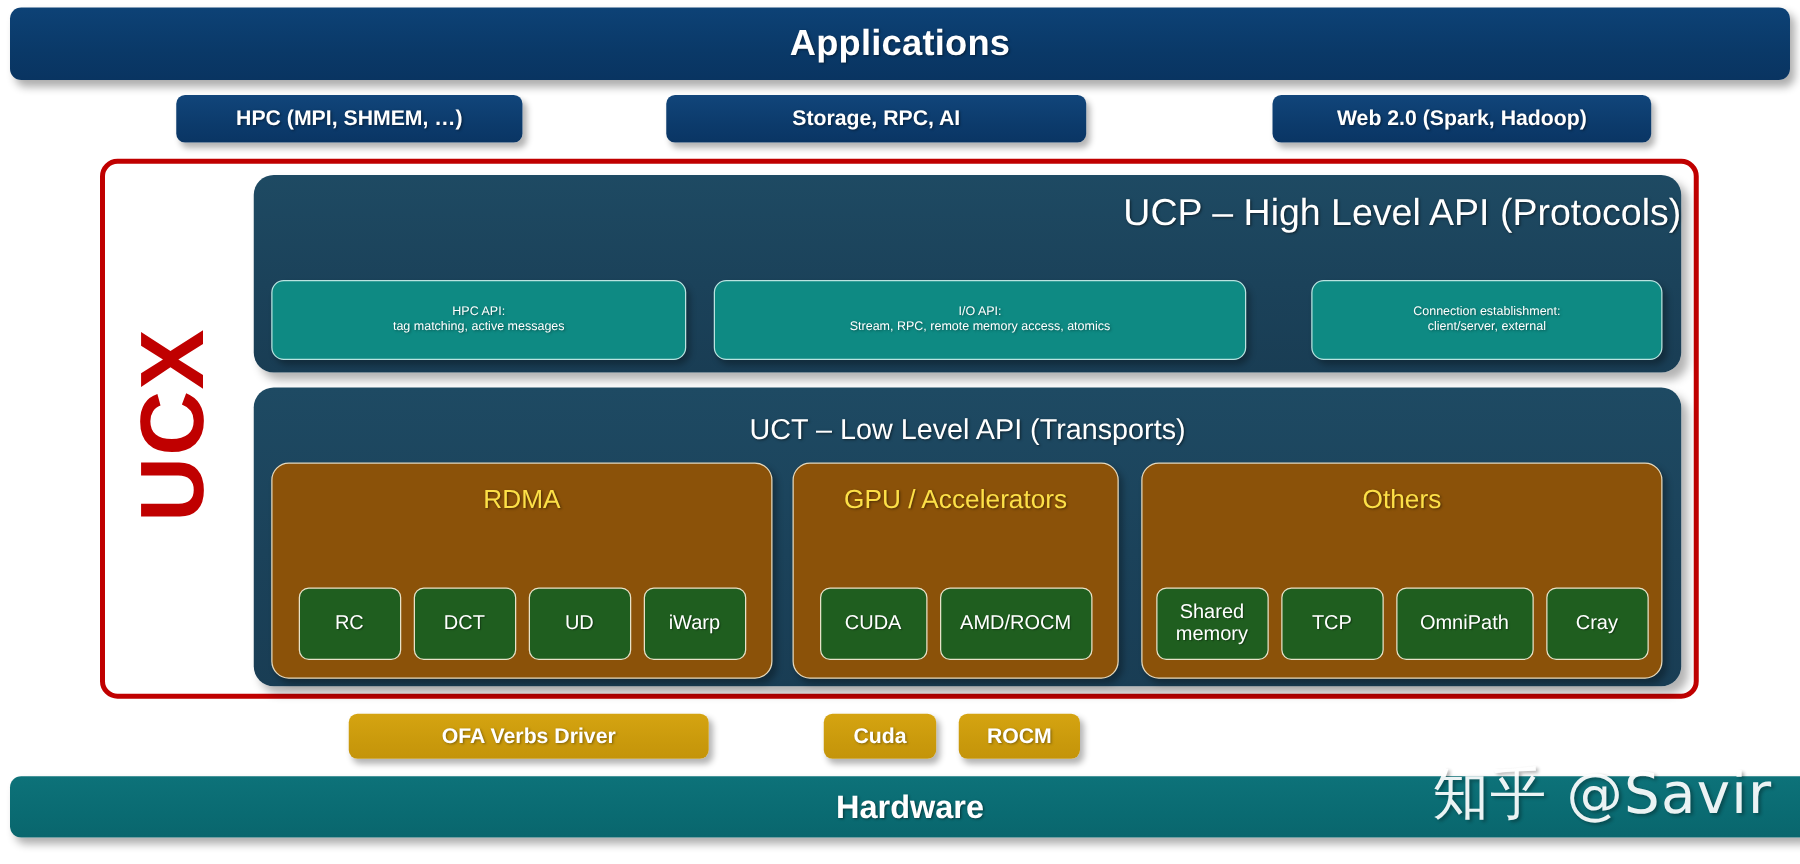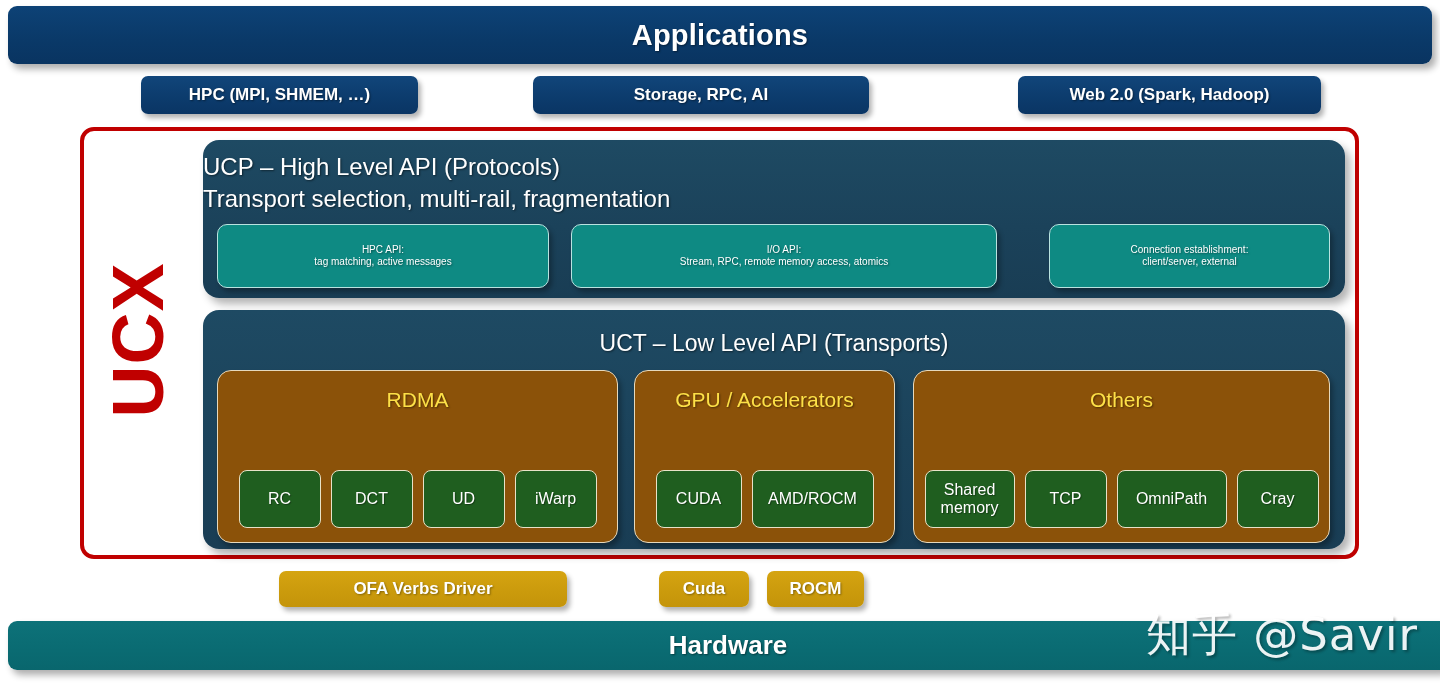--- a/index.html
+++ b/index.html
@@ -101,23 +101,23 @@
     height: 158px;
     background: linear-gradient(180deg, #1e4a63 0%, #1b425a 55%, #193d54 100%);
     border-radius: 16px;
     box-sizing: border-box;
     box-shadow: 5px 6px 8px rgba(0,0,0,0.30);
   }
   .ucp-title {
     position: absolute;
     left: 0; right: 0;
     top: 11px;
-    text-align: left;
-    color: #ffffff;
-    font-size: 24px;
+    text-align: right;
+    color: #ffffff;
+    font-size: 30px;
     line-height: 1.35;
     text-shadow: 1px 1px 2px rgba(0,0,0,.5);
   }
   .ucp-title .sub { display: block; }
 
   .api-card {
     position: absolute;
     top: 224px;
     height: 64px;
     background: #0e8a83;
@@ -267,21 +267,20 @@
   <div class="box app-pill shadow-sm" id="app-pill-0">HPC (MPI, SHMEM, …)</div>
   <div class="box app-pill shadow-sm" id="app-pill-1">Storage, RPC, AI</div>
   <div class="box app-pill shadow-sm" id="app-pill-2">Web 2.0 (Spark, Hadoop)</div>
 
   <div class="ucx-frame"></div>
   <div class="ucx-label">UCX</div>
 
   <div class="ucp-panel">
     <div class="ucp-title">
       <span>UCP – High Level API (Protocols)</span>
-      <span class="sub">Transport selection, multi-rail, fragmentation</span>
     </div>
   </div>
 
   <div class="box api-card shadow-sm" id="api-card-0">
     <span class="l1">HPC API:</span>
     <span class="l2">tag matching, active messages</span>
   </div>
   <div class="box api-card shadow-sm" id="api-card-1">
     <span class="l1">I/O API:</span>
     <span class="l2">Stream, RPC, remote memory access, atomics</span>

